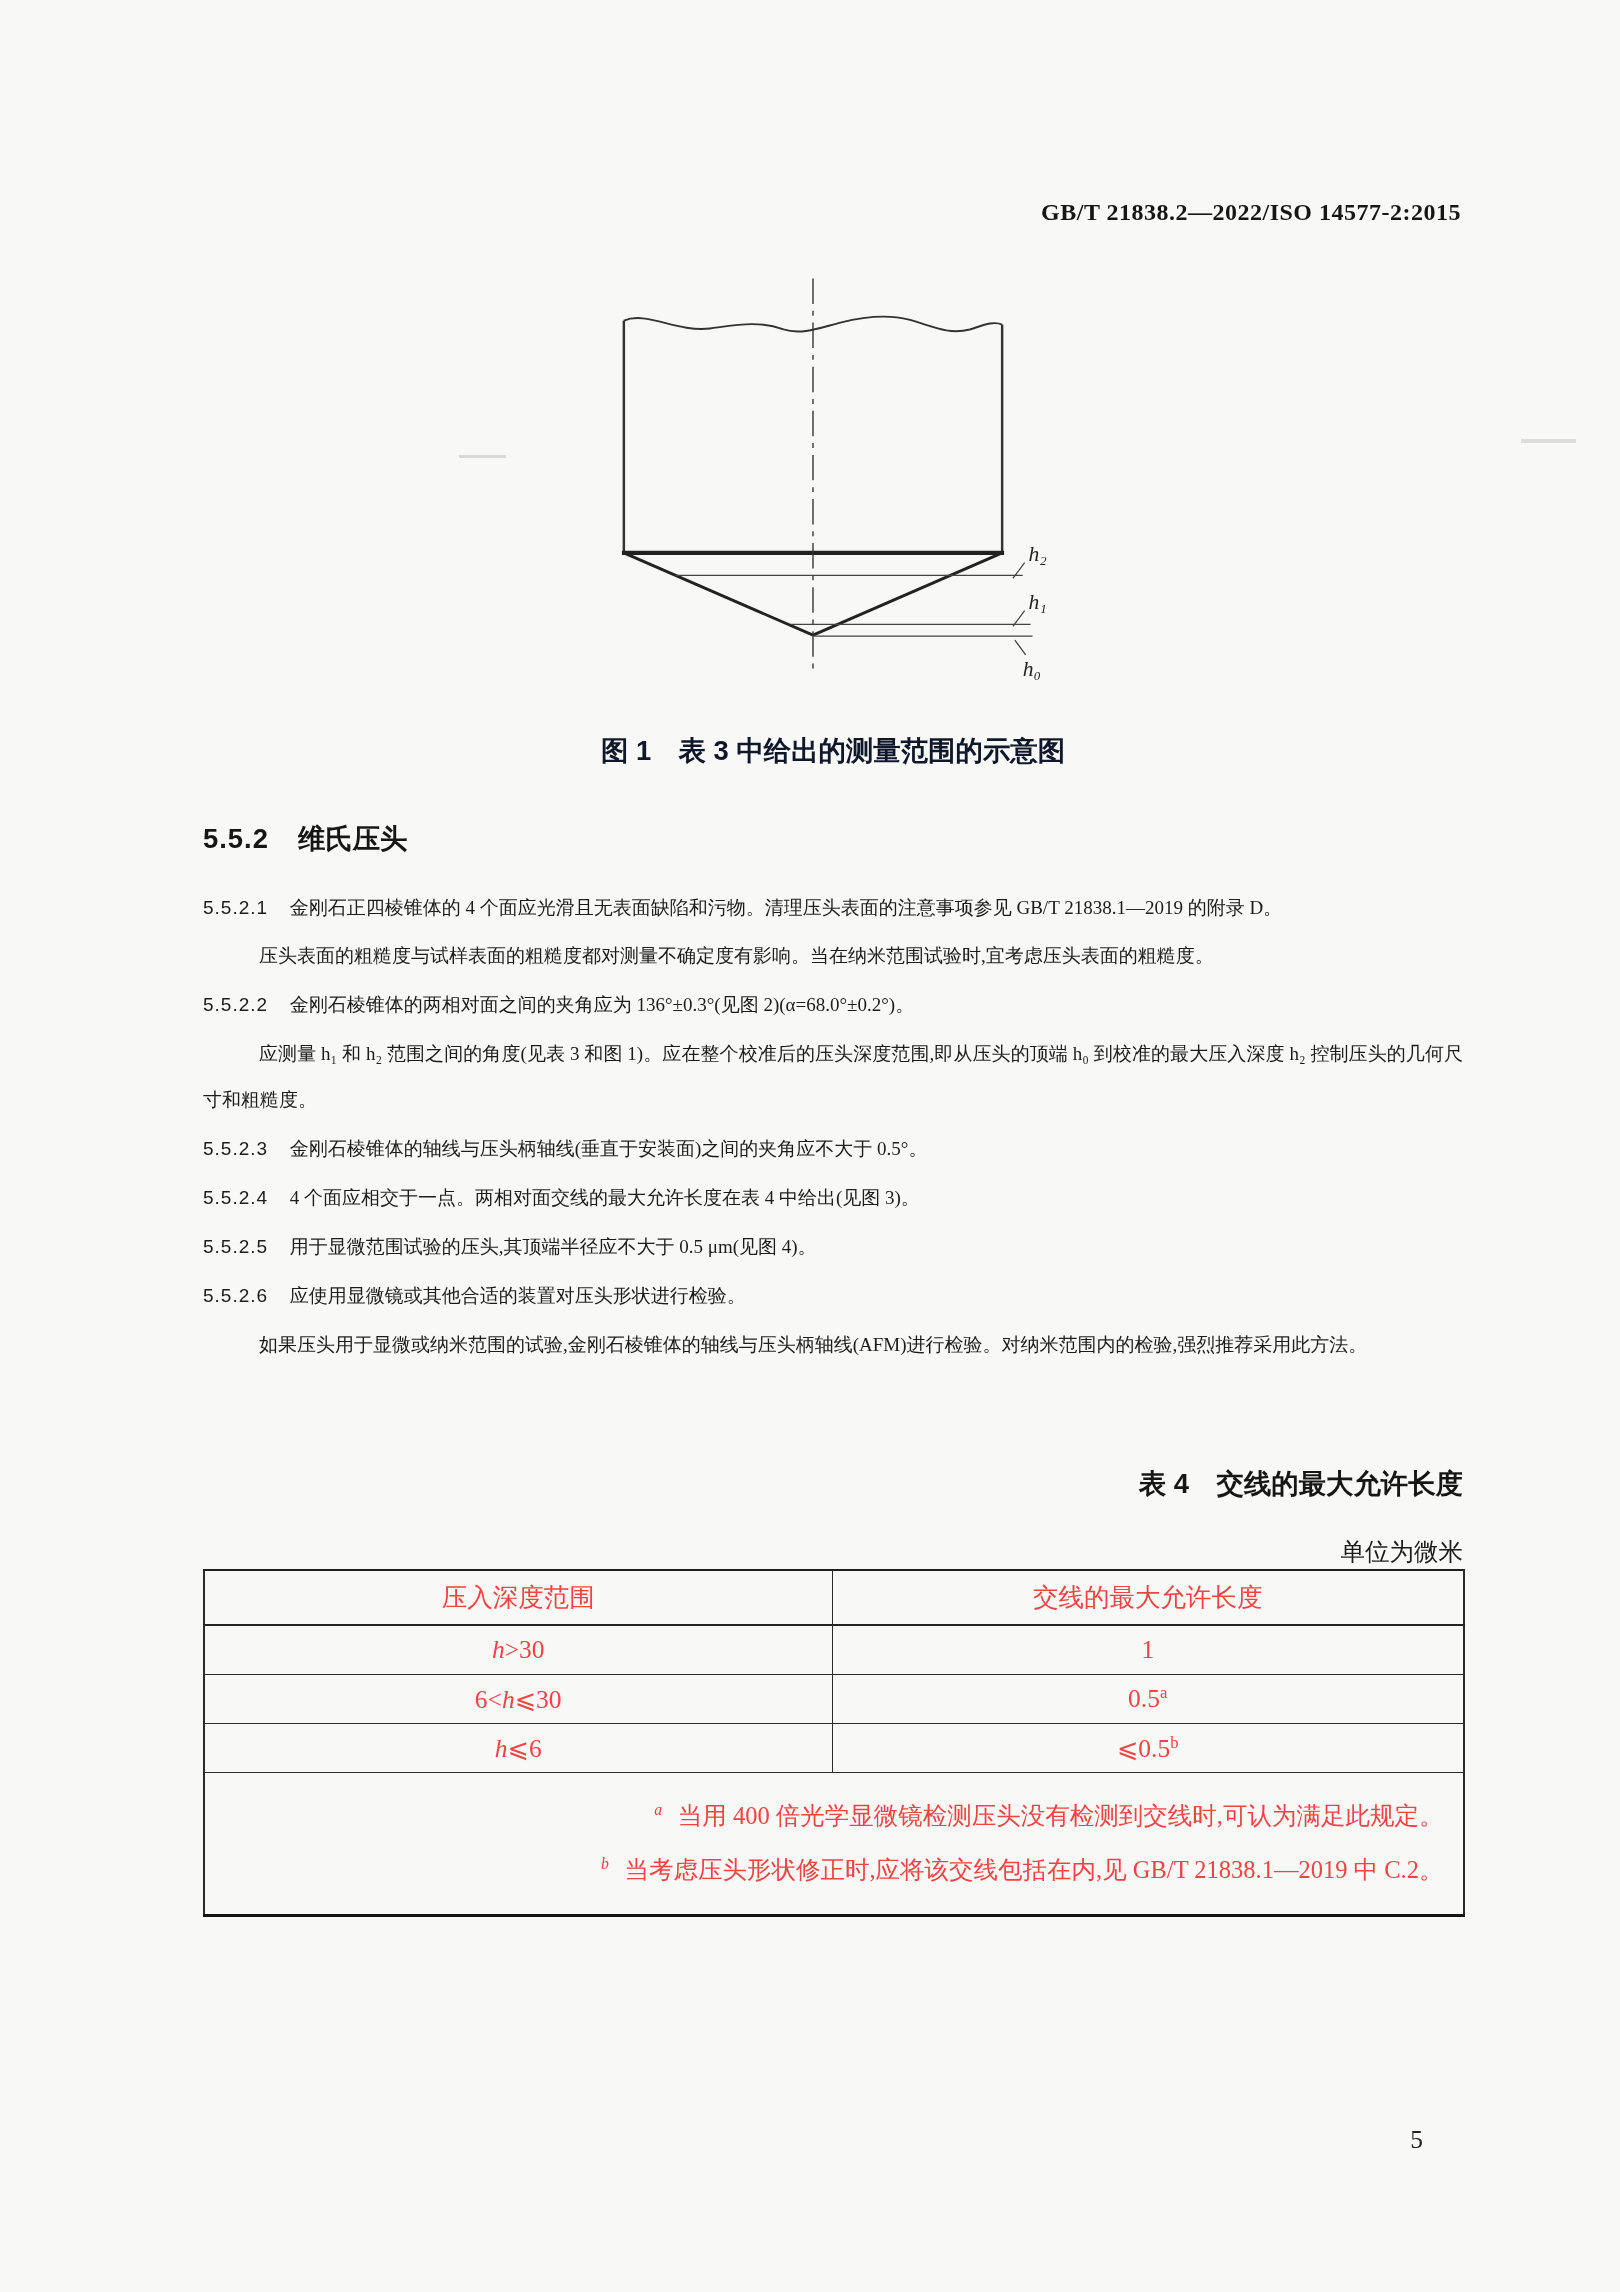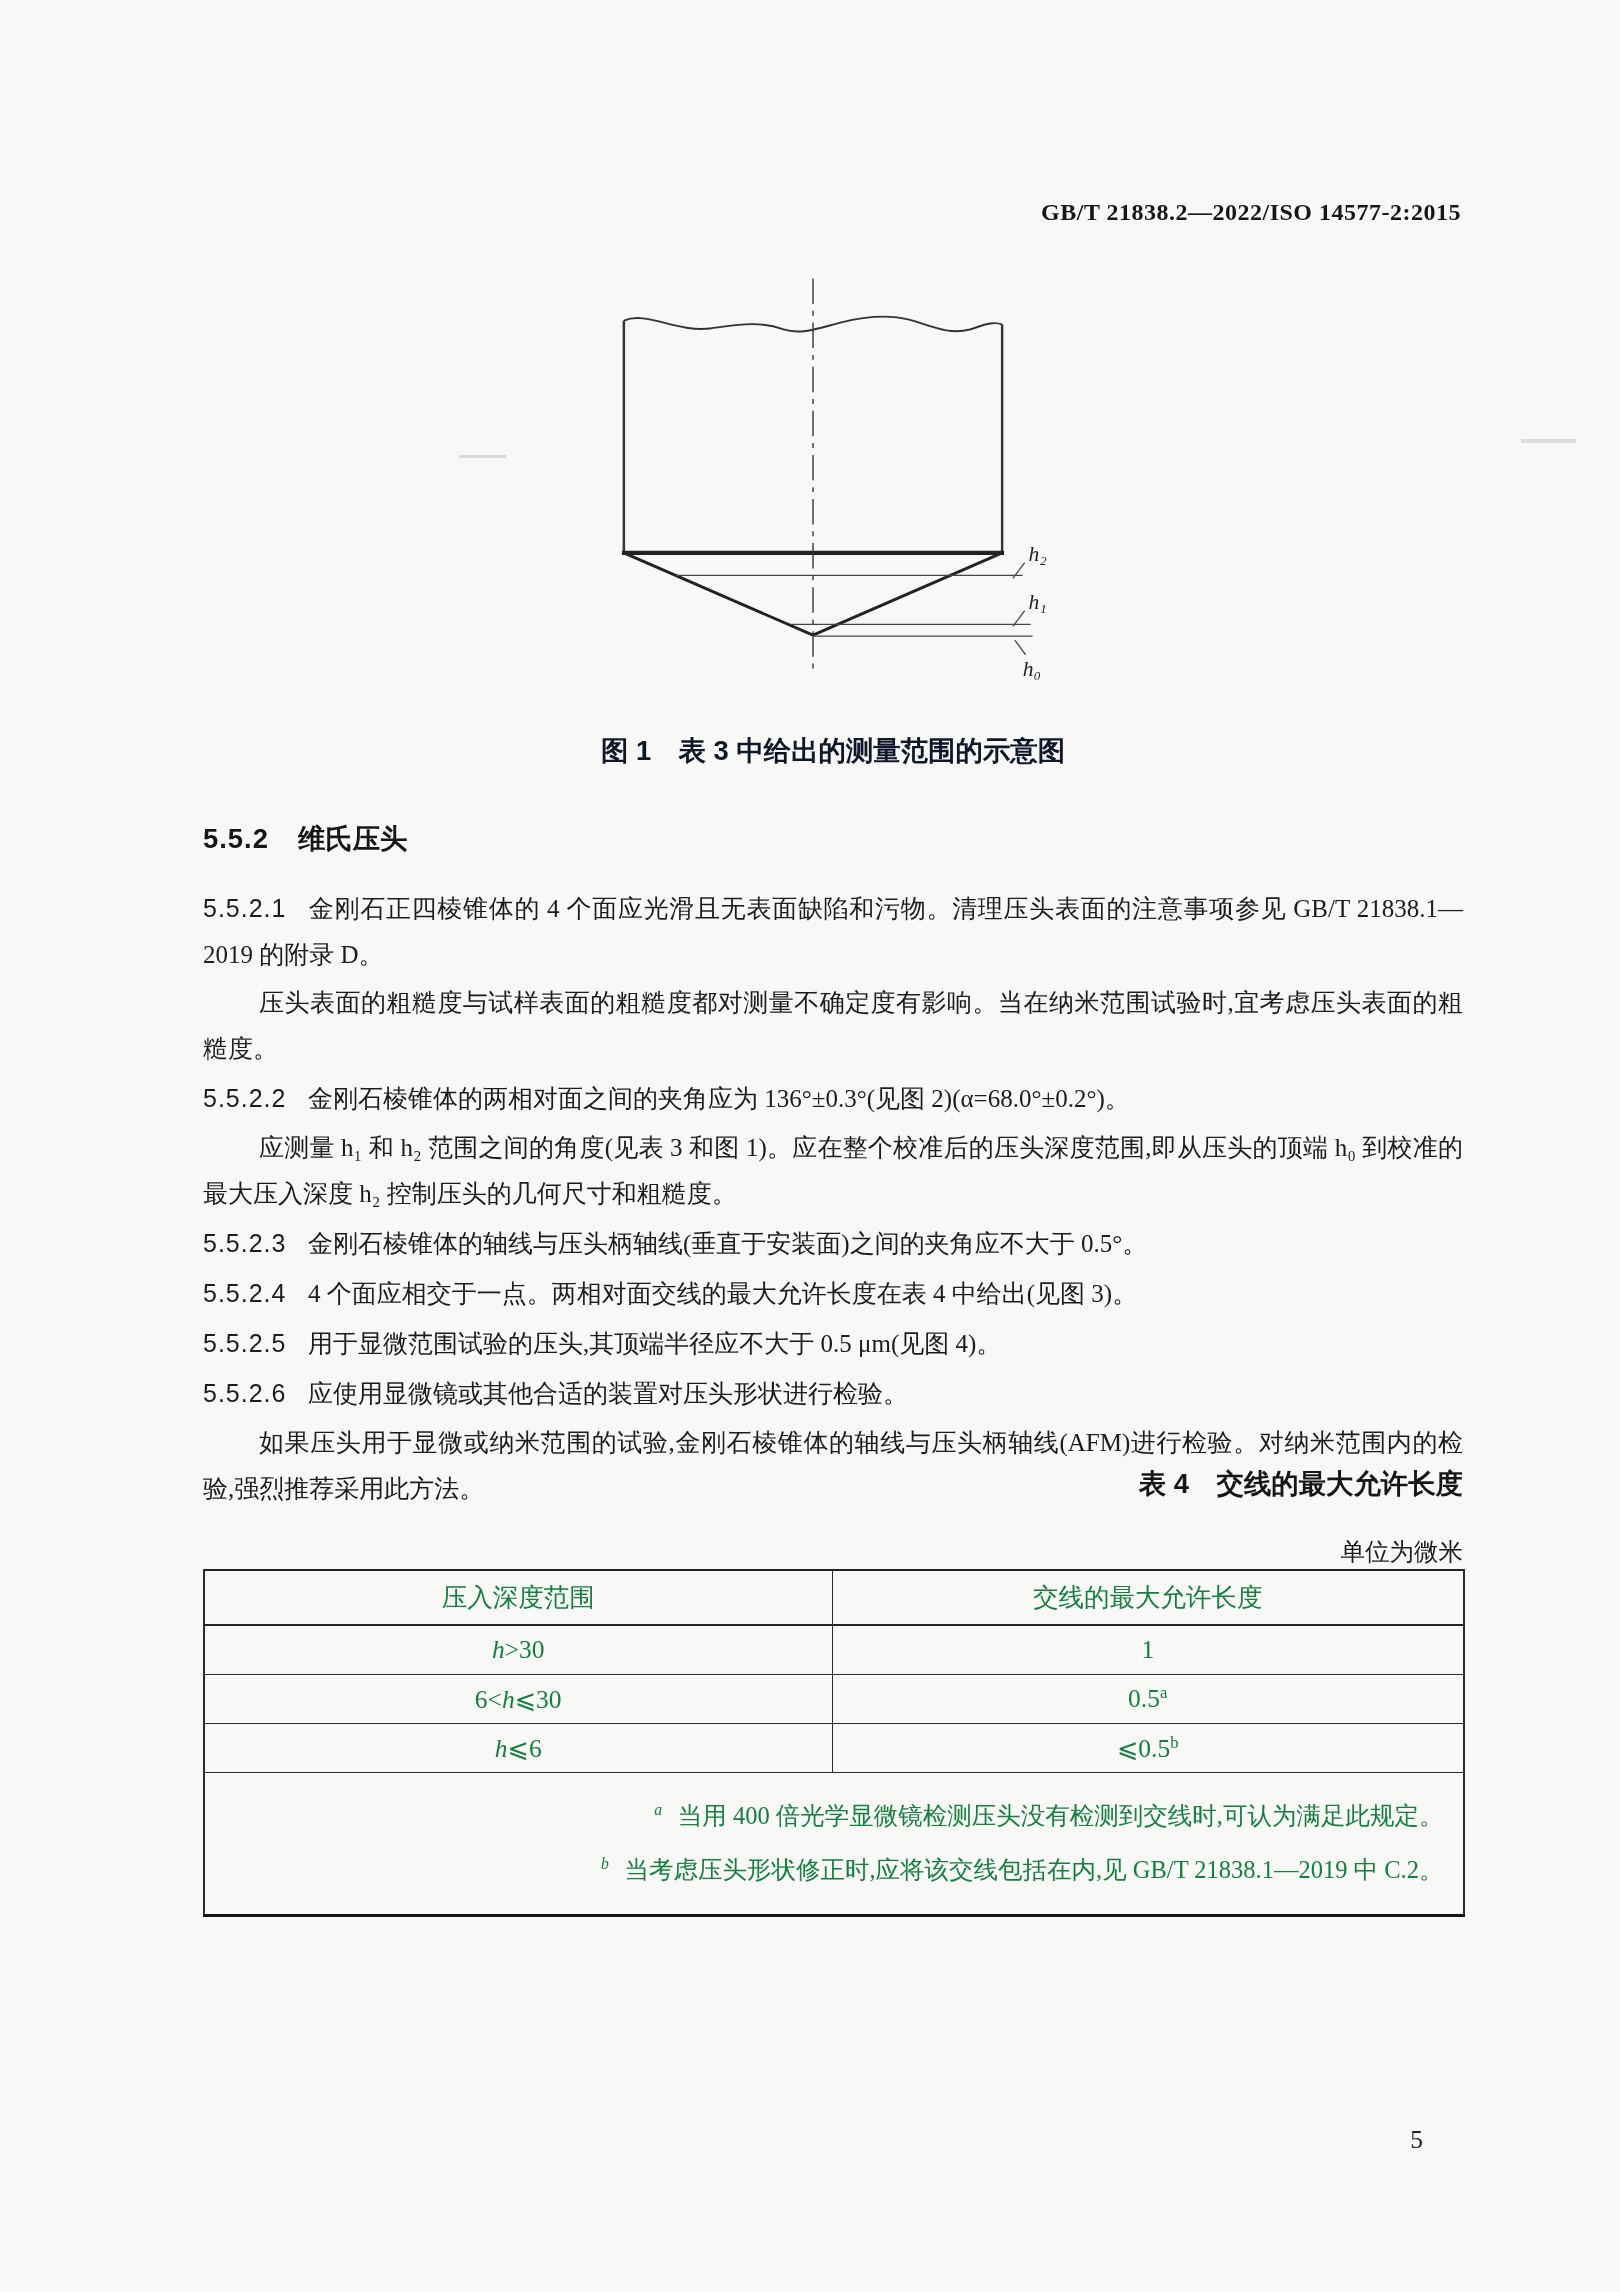--- a/index.html
+++ b/index.html
@@ -33,21 +33,21 @@
   .body-flow{
     position:absolute;left:203px;top:819px;width:1260px;
   }
   .sec-heading{
     font-family:"Liberation Sans","DejaVu Sans",sans-serif;
     font-weight:bold;font-size:27.4px;line-height:39px;
     margin:0 0 26.5px 0;color:#161616;
   }
   .sec-heading .clause-num{margin-right:29px;}
   .para{
-    font-size:25px;line-height:46px;
+    font-size:19px;line-height:46px;
     margin:0 0 2.9px 0;
     text-align:justify;
     color:#1c1c1c;
   }
   .para.indent{text-indent:56px;}
   .clause-num{
     font-family:"Liberation Sans","DejaVu Sans",sans-serif;
     letter-spacing:1px;
     margin-right:21.6px;
   }
@@ -60,21 +60,21 @@
   }
   .table-title .cap-gap{display:inline-block;width:27.4px;}
   .unit-note{
     position:absolute;top:1535px;left:203px;width:1260px;
     text-align:right;font-size:24.5px;color:#1c1c1c;
   }
   table.spec{
     position:absolute;top:1569px;left:203px;
     width:1260px;
     border-collapse:collapse;table-layout:fixed;
-    font-size:25.5px;color:#15803d;
+    font-size:25.5px;color:#ef4444;
     border-top:2.9px solid #1f1f1f;
     border-bottom:3.9px solid #141414;
     border-left:2px solid #2b2b2b;
     border-right:2px solid #2b2b2b;
     padding-left:16px;
   }
   table.spec th,table.spec td{
     border:1.5px solid #2b2b2b;
     text-align:center;vertical-align:middle;
     font-weight:normal;

